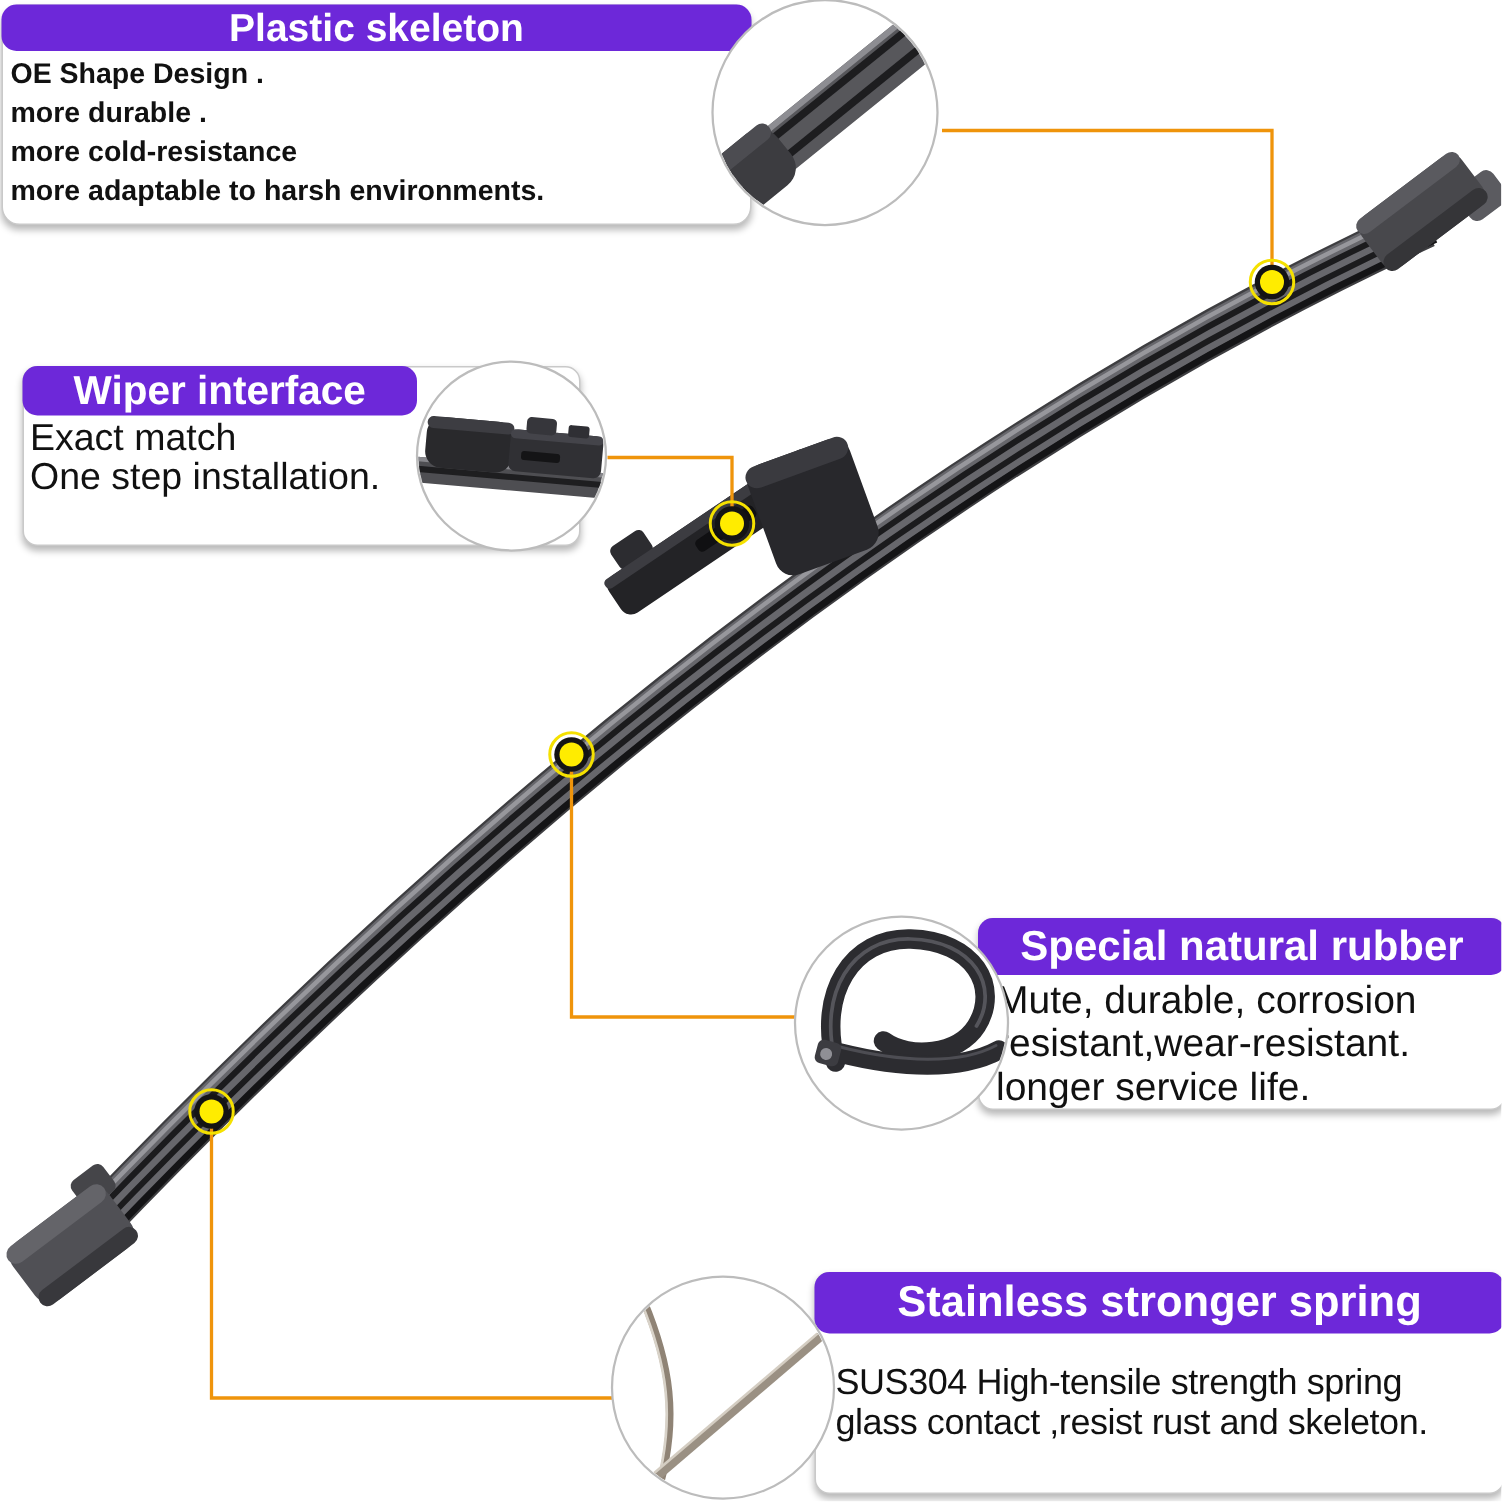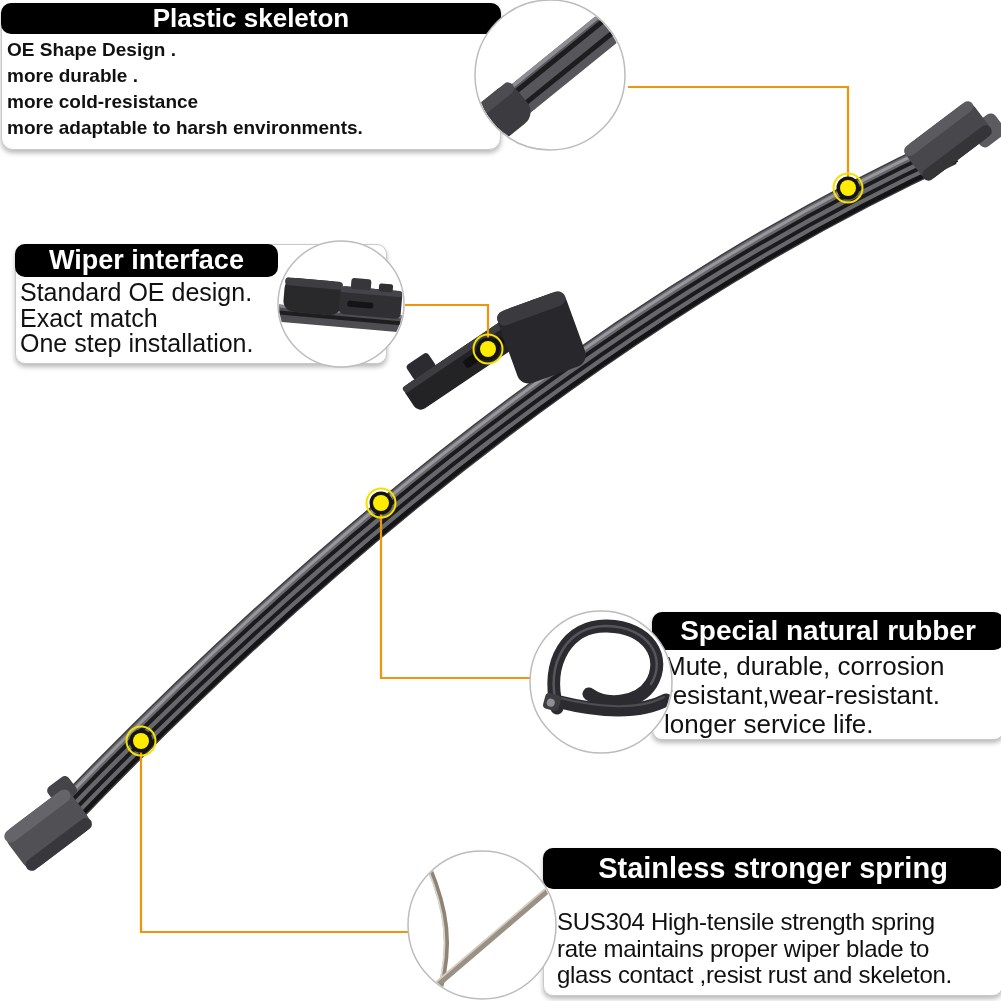--- a/index.html
+++ b/index.html
@@ -1,20 +1,20 @@
 <!DOCTYPE html>
 <html><head>
 <meta charset="utf-8">
 <style>
   html,body{margin:0;padding:0;background:#fff;}
   .canvas{position:relative;width:1001px;height:1001px;background:#ffffff;overflow:hidden;
           font-family:"Liberation Sans",sans-serif;color:#111;}
   .panel{position:absolute;background:#fff;border:1px solid #c9c9c9;border-radius:10px;
          box-shadow:0 3px 5px rgba(0,0,0,0.28);box-sizing:border-box;}
-  .bar{background:#000000;color:#fff;font-weight:bold;display:flex;align-items:center;
+  .bar{background:#6d28d9;color:#fff;font-weight:bold;display:flex;align-items:center;
        justify-content:center;border-radius:8px;white-space:nowrap;}
   .plines div{white-space:nowrap;}
   #panel-skeleton{left:1px;top:3px;width:500px;height:147px;border-radius:12px;}
   #panel-skeleton .bar{height:31px;font-size:26px;margin:-1px;border-radius:10px;}
   #panel-skeleton .plines{font-size:19px;line-height:26px;padding:4px 0 0 5px;font-weight:bold;}
   #panel-interface{left:15px;top:244px;width:372px;height:120px;}
   #panel-interface .bar{height:33px;width:263px;font-size:27px;margin:-1px;border-radius:10px;}
   #panel-interface .plines{font-size:25px;line-height:25.5px;padding:4px 0 0 4px;}
   #panel-rubber{left:652px;top:612px;width:352px;height:128px;}
   #panel-rubber .bar{height:38px;font-size:28px;margin:-1px;border-radius:10px;}
@@ -35,40 +35,38 @@
       <div>OE Shape Design .</div>
       <div>more durable .</div>
       <div>more cold-resistance</div>
       <div>more adaptable to harsh environments.</div>
     </div>
   </div>
 
   <div class="panel" id="panel-interface">
     <div class="bar">Wiper interface</div>
     <div class="plines">
-      <div>Standard OE design.</div>
       <div>Exact match</div>
       <div>One step installation.</div>
     </div>
   </div>
 
   <div class="panel" id="panel-rubber">
     <div class="bar">Special natural rubber</div>
     <div class="plines">
       <div>Mute, durable, corrosion</div>
       <div>resistant,wear-resistant.</div>
       <div>longer service life.</div>
     </div>
   </div>
 
   <div class="panel" id="panel-spring">
     <div class="bar">Stainless stronger spring</div>
     <div class="plines">
       <div>SUS304 High-tensile strength spring</div>
-      <div>rate maintains proper wiper blade to</div>
       <div>glass contact ,resist rust and skeleton.</div>
     </div>
   </div>
 
   <svg class="overlay" width="1001" height="1001" viewBox="0 0 1001 1001">
     <defs>
       <clipPath id="clip-c1">
           <circle cx="550" cy="75" r="74"></circle>
         </clipPath>
       <clipPath id="clip-c2">

